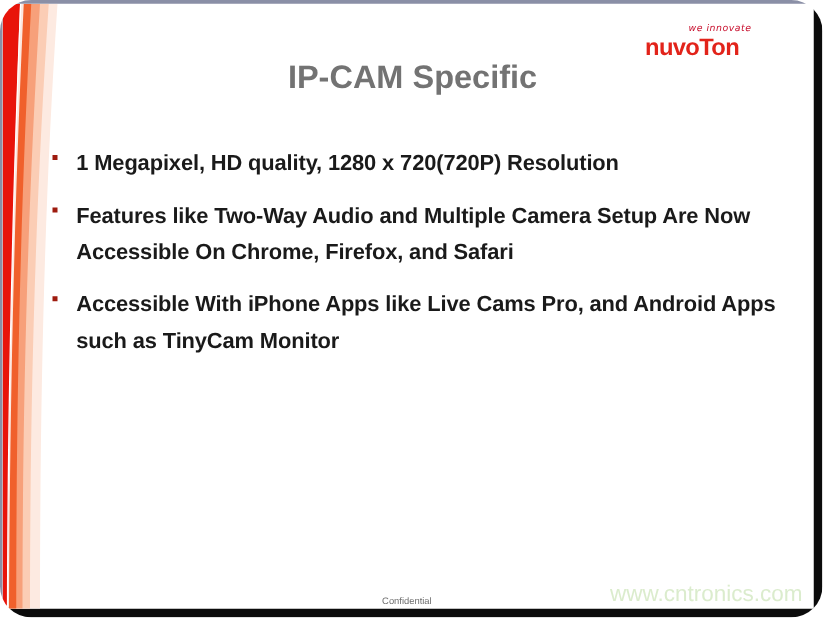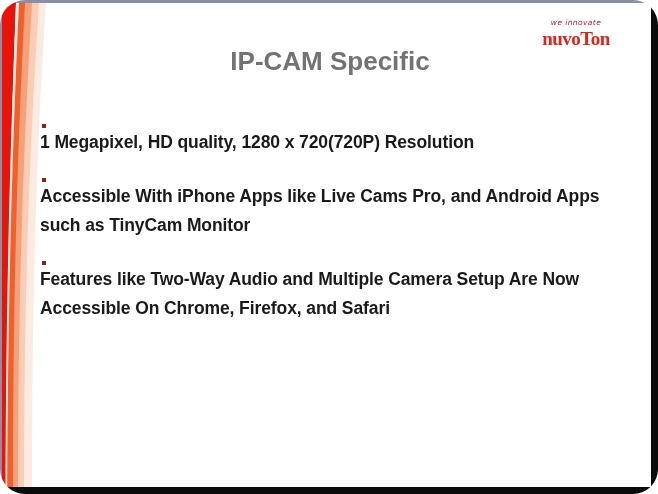--- a/index.html
+++ b/index.html
@@ -76,27 +76,27 @@
     font-family: "DejaVu Sans", sans-serif;
     font-size: 7.5px;
     color: #c8102e;
     letter-spacing: 0.4px;
     line-height: 9px;
     margin: 0 0 1px 0;
     text-align: center;
     font-style: italic;
   }
   .logo-word {
-    font-family: Liberation Serif, serif;
+    font-family: Liberation Sans, sans-serif;
     font-size: 19px;
     font-weight: bold;
     color: #e2231a;
     letter-spacing: -0.5px;
     line-height: 21px;
-    text-align: center;
+    text-align: left;
   }
 
   
   .slide-title {
     position: absolute;
     left: 60px;
     top: 46px;
     width: 540px;
     text-align: center;
     font-family: "Liberation Sans", sans-serif;
@@ -110,21 +110,20 @@
   .body-list {
     position: absolute;
     left: 40px;
     top: 116px;
     width: 590px;
   }
   .bullet-row {
     display: flex;
     align-items: flex-start;
     margin-bottom: 13px;
-    flex-direction: column;
   }
   .bullet-marker {
     flex: 0 0 auto;
     width: 21px;
     padding-top: 8px;
   }
   .bullet-marker i {
     display: block;
     width: 4px;
     height: 4px;
@@ -203,26 +202,28 @@
       <span class="bullet-marker">
           <i></i>
         </span>
       <span class="bullet-text">1 Megapixel, HD quality, 1280 x 720(720P) Resolution</span>
     </div>
 
     <div class="bullet-row">
       <span class="bullet-marker">
           <i></i>
         </span>
-      <span class="bullet-text">Accessible With iPhone Apps like Live Cams Pro, and Android Apps such as TinyCam Monitor</span>
+      <span class="bullet-text">Features like Two-Way Audio and Multiple Camera Setup Are Now Accessible On Chrome, Firefox, and Safari</span>
     </div>
 
     <div class="bullet-row">
       <span class="bullet-marker">
           <i></i>
         </span>
-      <span class="bullet-text">Features like Two-Way Audio and Multiple Camera Setup Are Now Accessible On Chrome, Firefox, and Safari</span>
+      <span class="bullet-text">Accessible With iPhone Apps like Live Cams Pro, and Android Apps such as TinyCam Monitor</span>
     </div>
 
   </div>
 
+  <div class="footer-confidential">Confidential</div>
+  <div class="watermark">www.cntronics.com</div>
 
 </div>
 
 </body></html>

